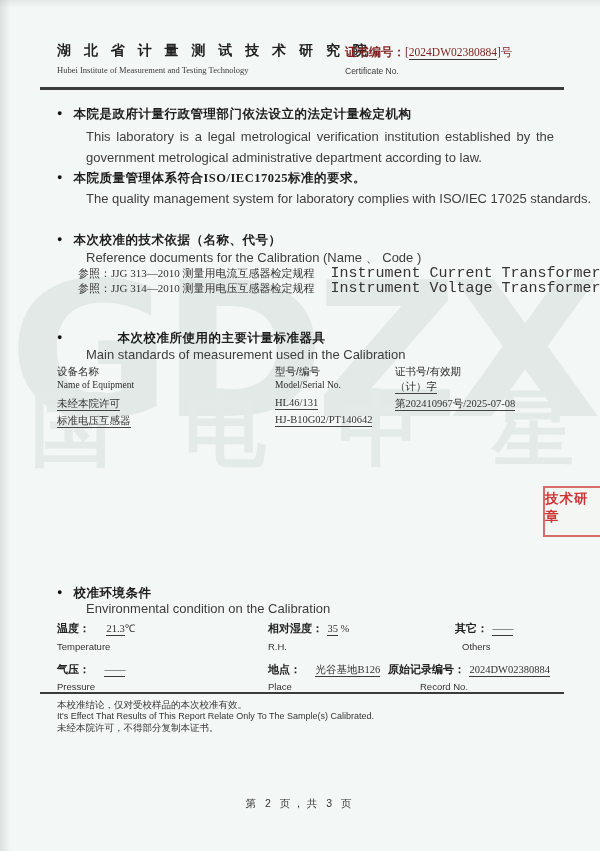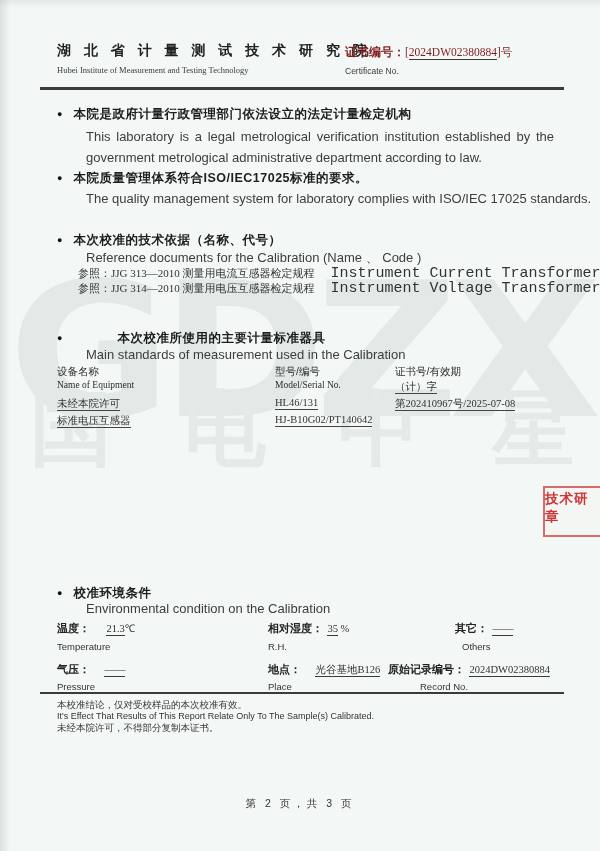--- a/index.html
+++ b/index.html
@@ -37,21 +37,21 @@
   .org-en{font-size:8.5px;color:#3a3a3a;margin-top:5px;font-family:"Liberation Serif",serif;}
   .certno{position:absolute;left:345px;top:44px;}
   .certno-line{font-size:12px;font-weight:bold;color:#7f1d1d;}
   .certno-val{font-family:"Liberation Serif",serif;font-weight:normal;font-size:11.5px;}
   .uline{border-bottom:1px solid #3a3a3a;padding-bottom:1px;}
   .certno-en{font-size:8.5px;color:#3a3a3a;margin-top:5px;}
   .rule1{position:absolute;left:40px;top:87px;width:524px;height:2.5px;background:#3b3b3b;}
   .rule2{position:absolute;left:40px;top:692px;width:524px;height:2px;background:#3b3b3b;}
 
   
-  .sec-title{position:absolute;display:flex;align-items:center;}
+  .sec-title{position:absolute;display:flex;align-items:flex-start;font-family:Liberation Serif, serif;}
   .bullet{font-size:9px;line-height:15px;margin-right:11px;color:#111;}
   .bullet::before{content:"●";}
   .sec-cn{font-size:12.5px;font-weight:bold;color:#1e1e1e;letter-spacing:.5px;}
   .sec-en{position:absolute;left:86px;font-size:13px;color:#3d3d3d;}
   .just{width:468px;text-align:justify;line-height:1.65;}
 
   .ref-line{position:absolute;left:78px;white-space:nowrap;}
   .ref-cn{font-size:11px;font-family:"Liberation Serif",serif;color:#333;}
   .ref-en{font-size:15px;font-family:"Liberation Mono",monospace;color:#333;margin-left:16px;}
 

